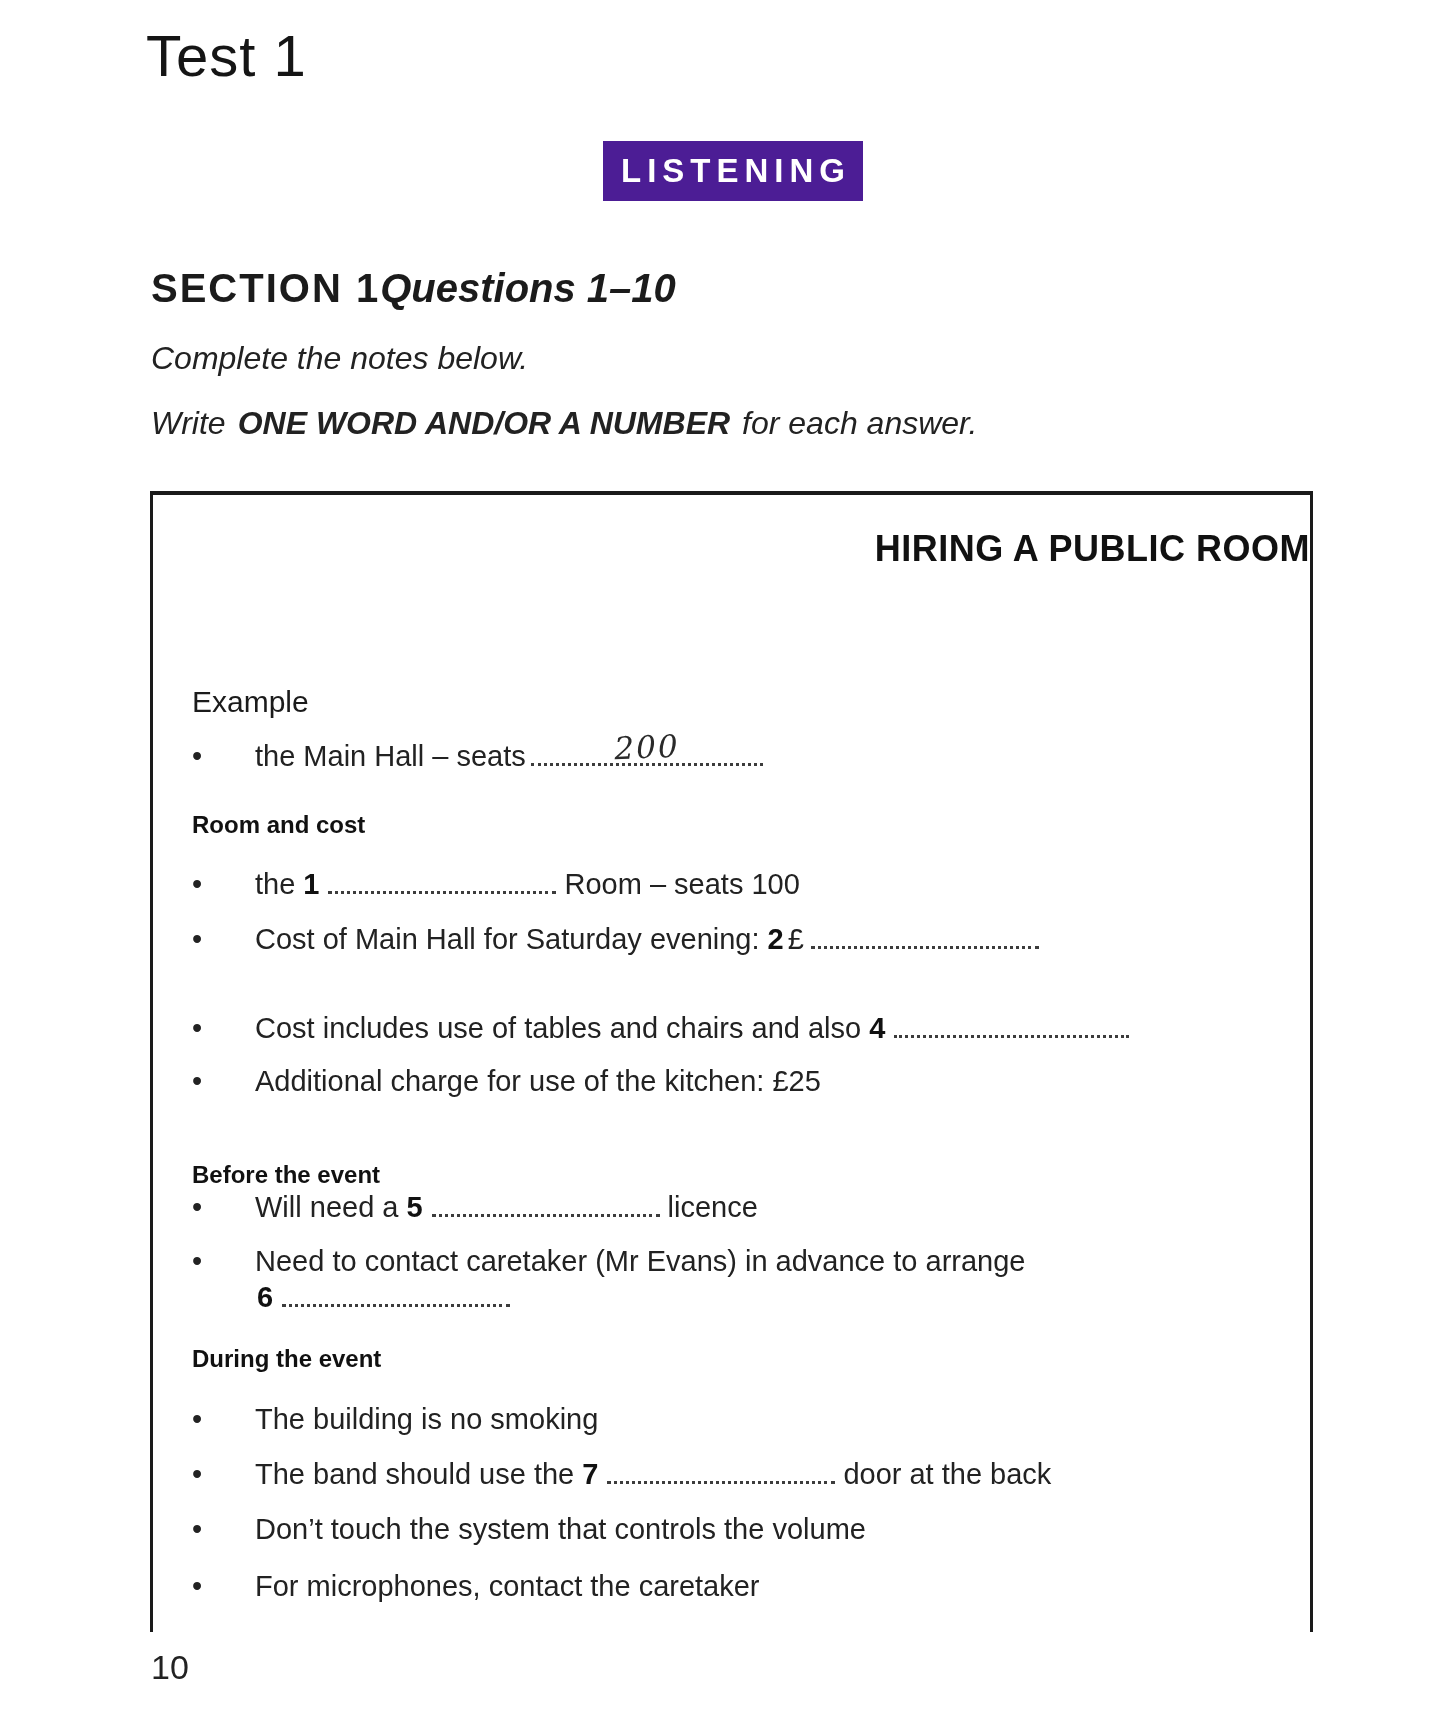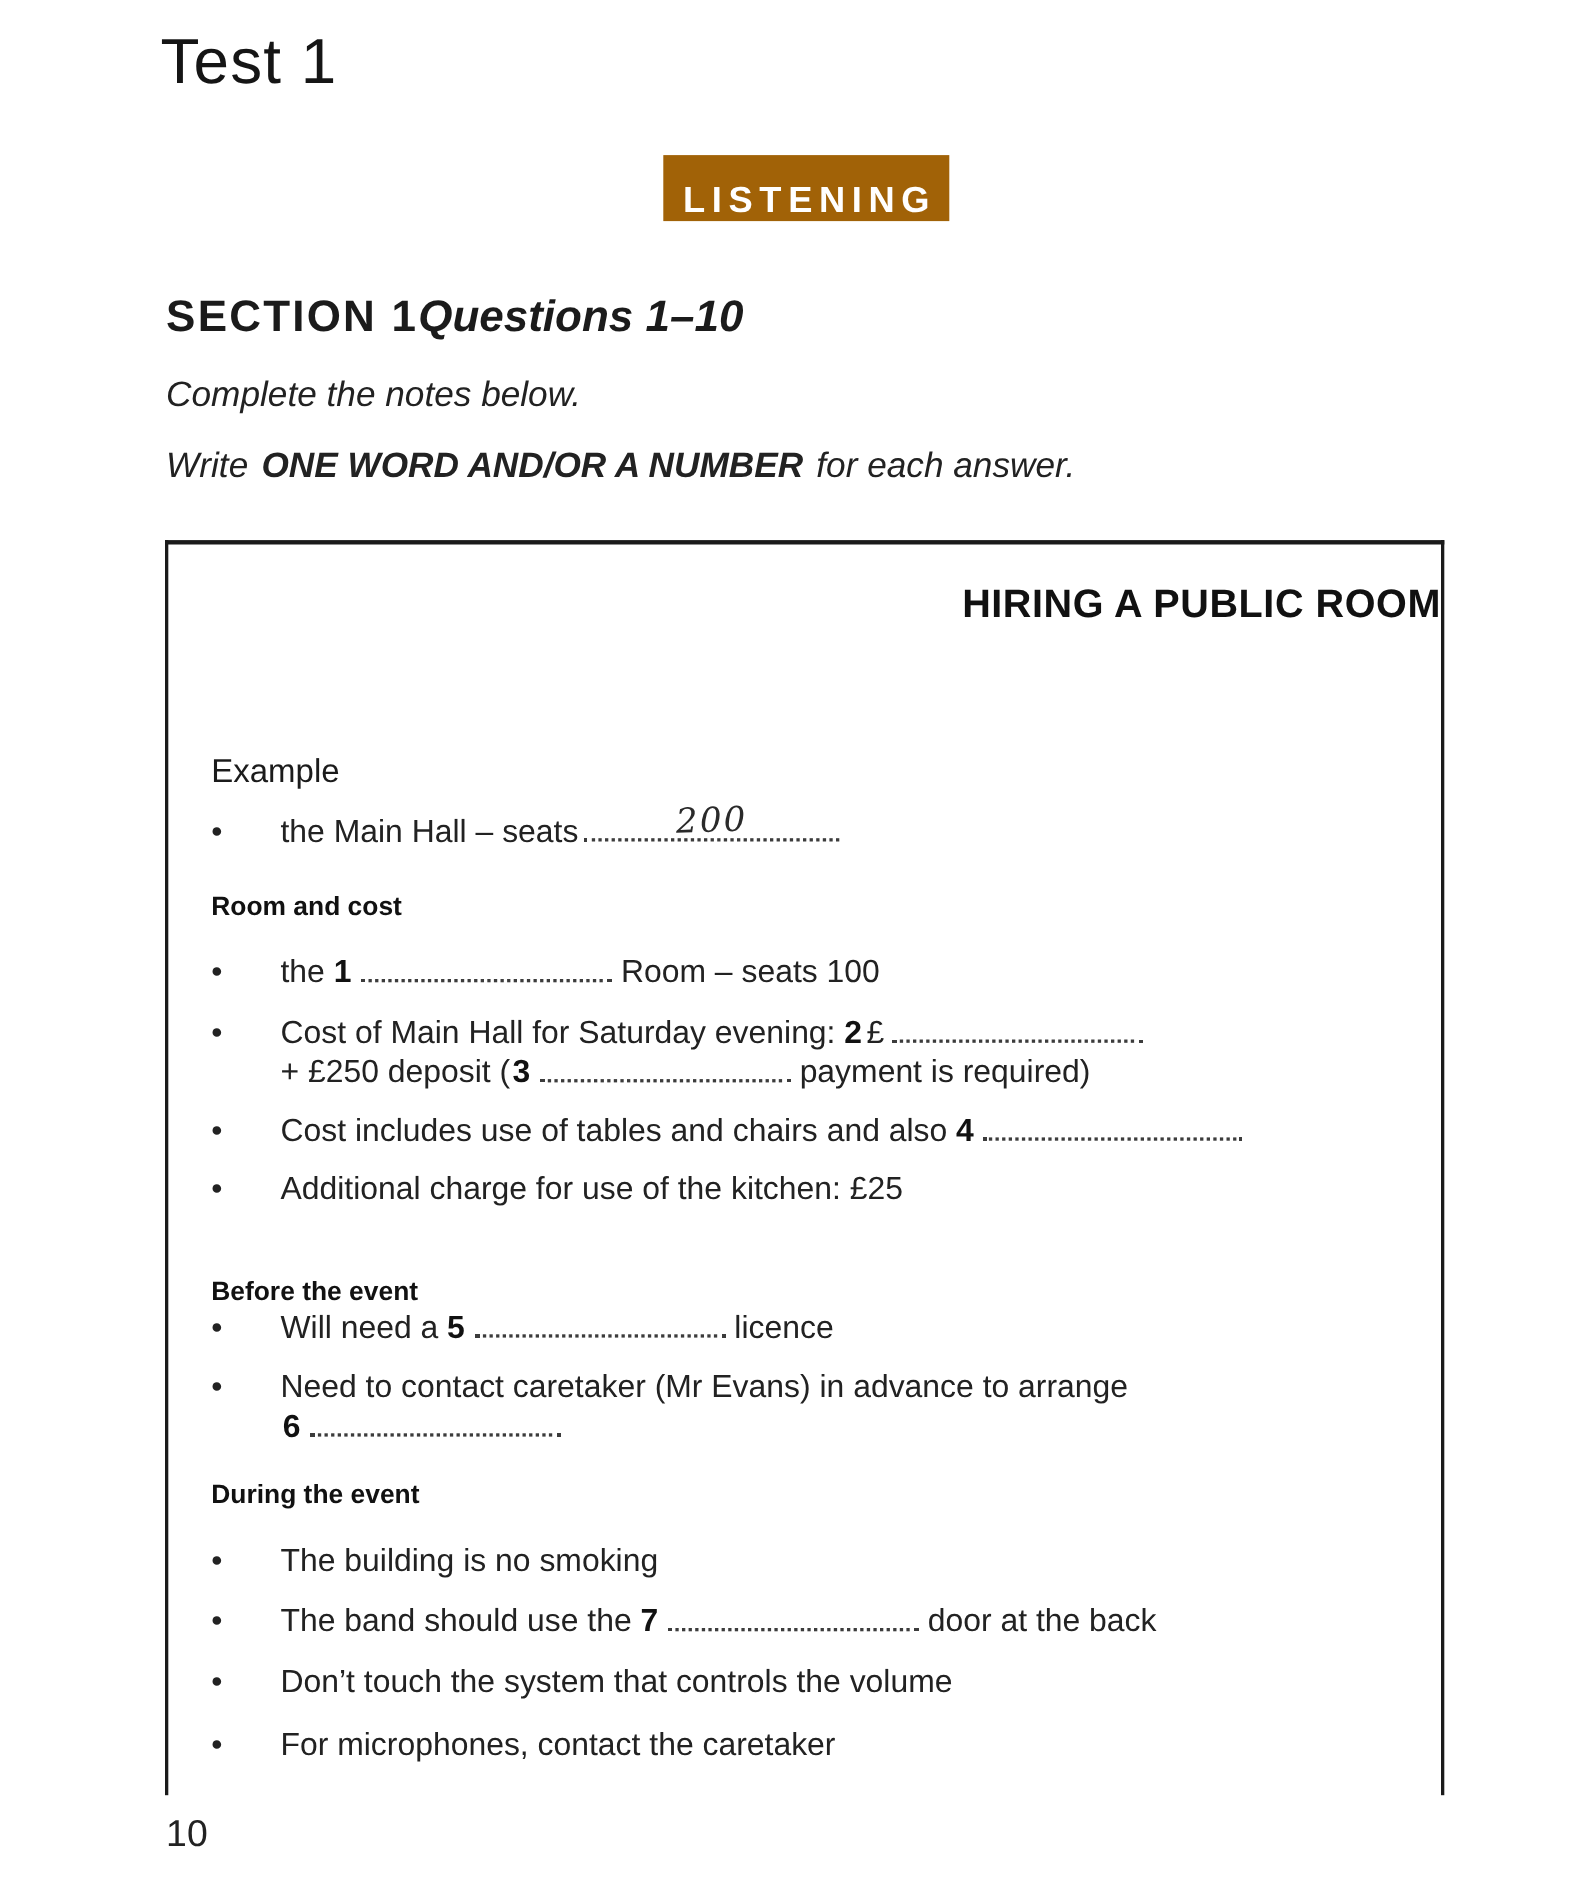--- a/index.html
+++ b/index.html
@@ -11,22 +11,22 @@
     color:#1b1b1b;
     overflow:hidden;
     margin:0 auto;
   }
   .test-title{
     position:absolute;left:146px;top:22px;
     font-size:58px;font-weight:400;letter-spacing:1px;color:#151515;
   }
   .banner{
     position:absolute;left:603px;top:141px;width:260px;height:60px;
-    background:#a16207;color:#ffffff;
-    display:flex;align-items:flex-end;justify-content:center;
+    background:#4c1d95;color:#ffffff;
+    display:flex;align-items:center;justify-content:center;
     font-size:33px;font-weight:bold;letter-spacing:6px;text-indent:6px;
   }
   .section-row{
     position:absolute;left:151px;top:266px;
     display:flex;align-items:baseline;
     font-size:40px;
   }
   .section-h{font-weight:bold;letter-spacing:2px;}
   .questions-h{font-weight:bold;font-style:italic;}
   .instr{position:absolute;left:151px;font-style:italic;font-size:32px;color:#222;}
@@ -126,21 +126,20 @@
       <span class="bullet">•</span>
       <span class="txt">
         <span>the</span><b class="qn">1</b><span class="blank"></span><span>Room – seats 100</span>
       </span>
     </div>
 
     <div class="row" style="top:426px;">
       <span class="bullet">•</span>
       <span class="txt">
         <span><span>Cost of Main Hall for Saturday evening:</span><b class="qn">2</b><span class="pound">£</span><span class="blank"></span></span><br>
-        <span><span>+ £250 deposit (</span><b class="qn tight">3</b><span class="blank"></span><span>payment is required)</span></span>
       </span>
     </div>
 
     <div class="row" style="top:515px;">
       <span class="bullet">•</span>
       <span class="txt">
         <span>Cost includes use of tables and chairs and also</span><b class="qn">4</b><span class="blank w235"></span>
       </span>
     </div>
 

